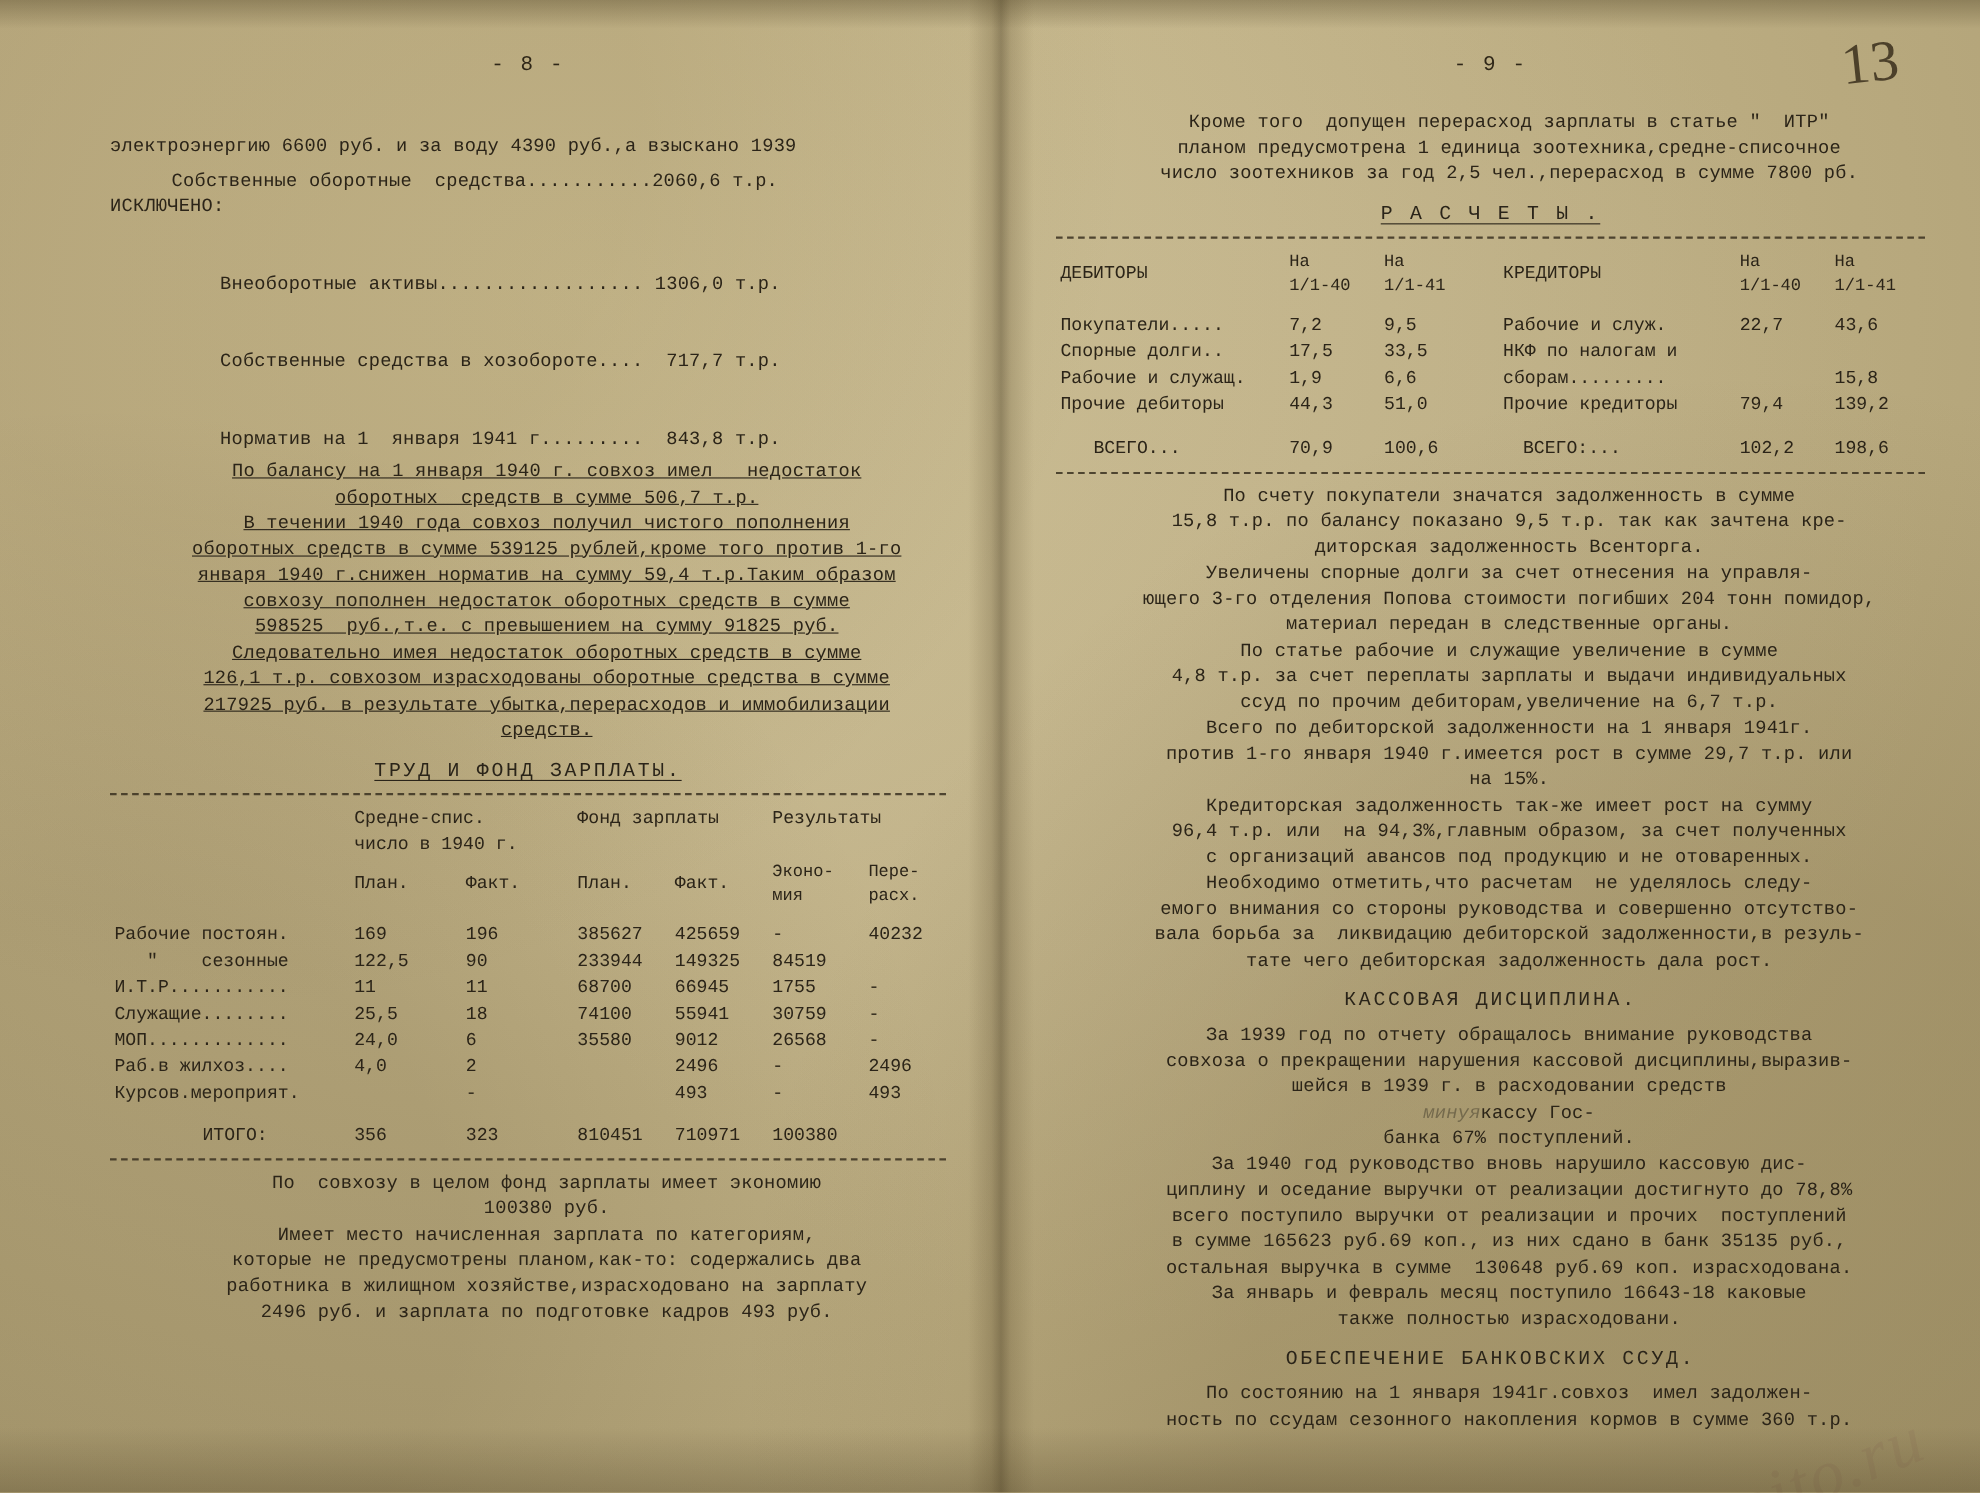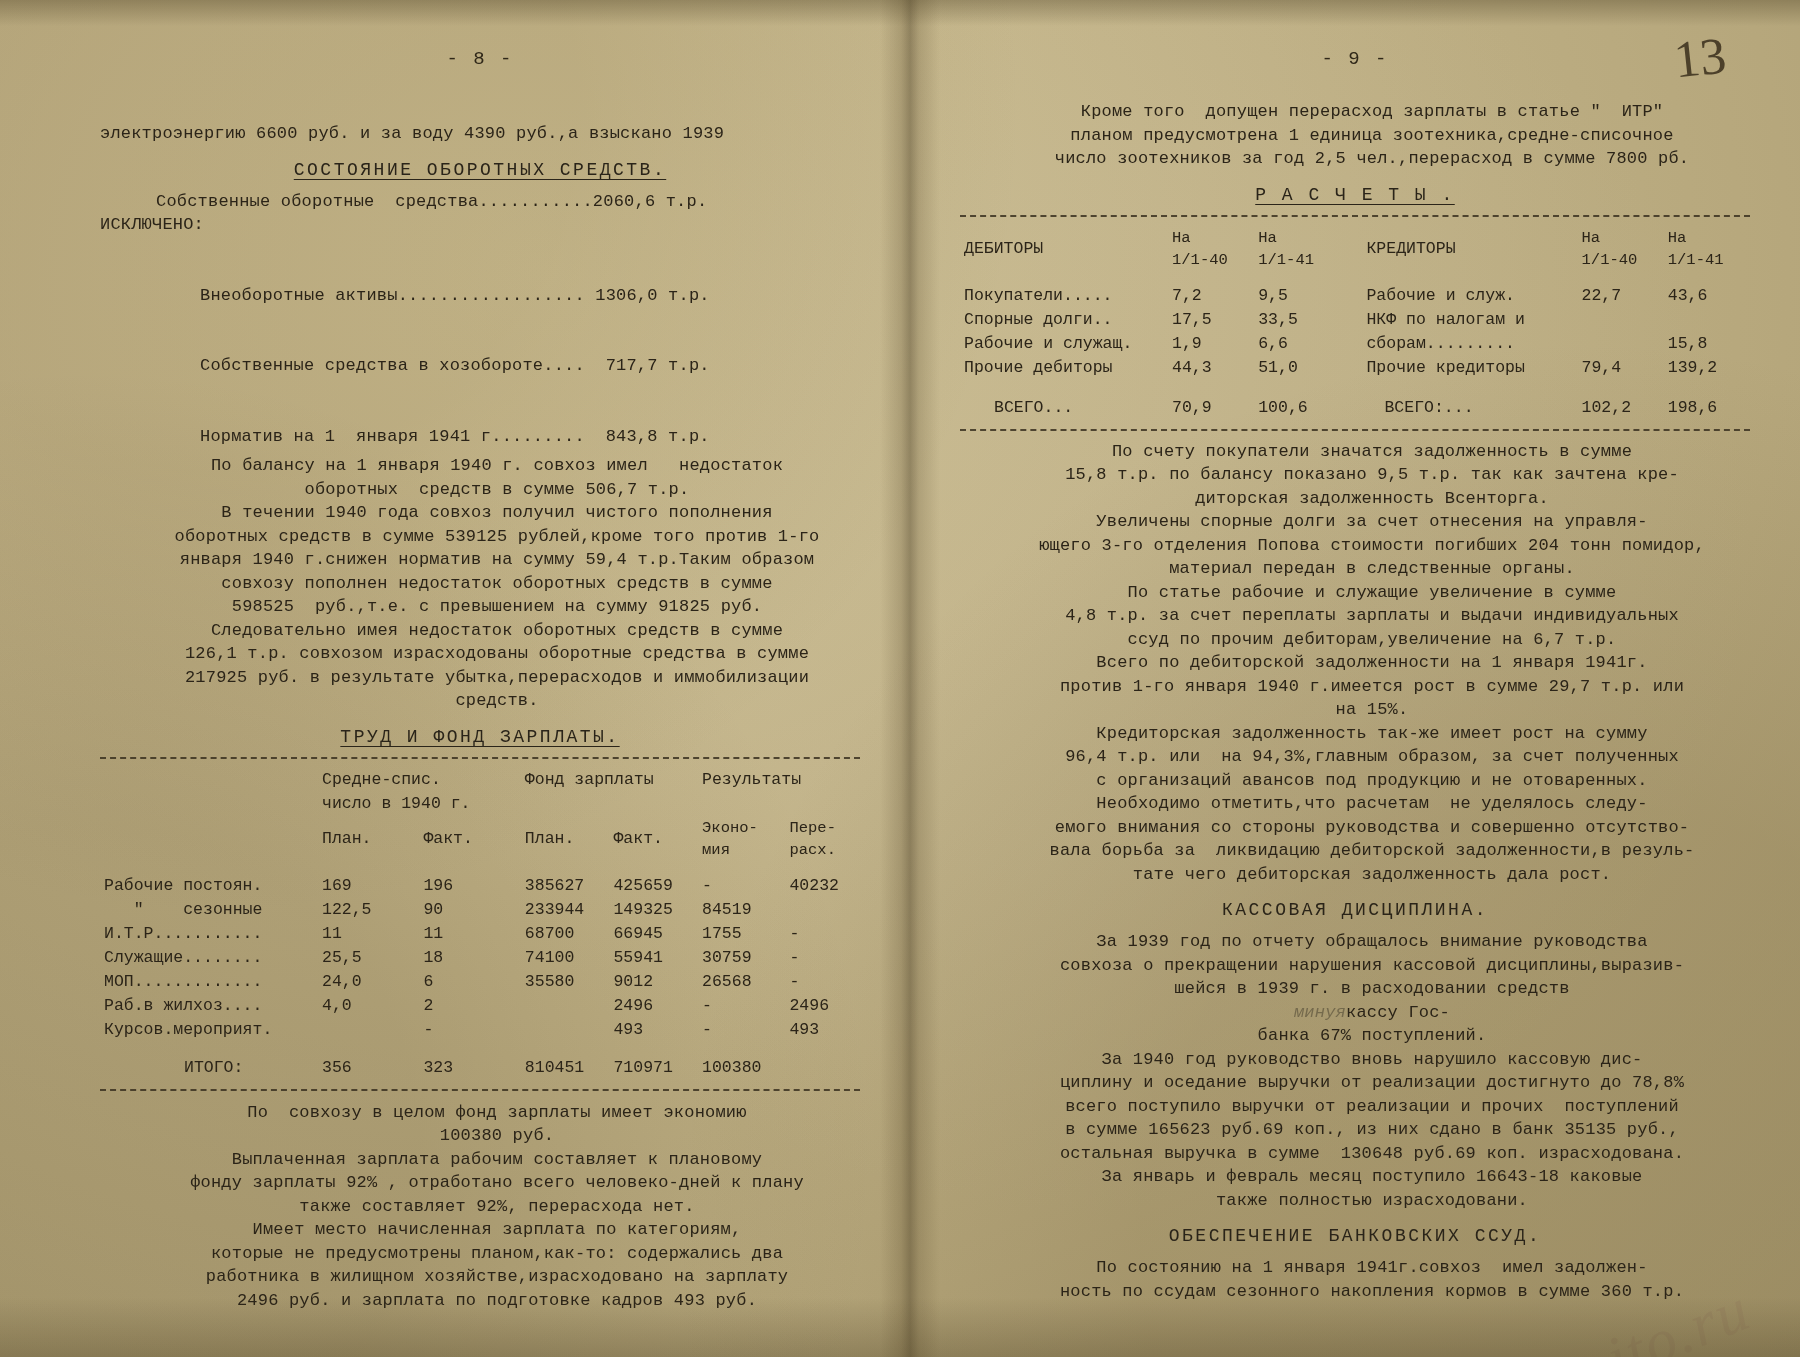--- a/index.html
+++ b/index.html
@@ -143,31 +143,30 @@
 <div id="page">
   <div id="grain"></div>
 
   <div class="col" id="col-left">
     <div class="pagenum">- 8 -</div>
 
     <div style="margin-top:52px;">
       <div class="line">электроэнергию 6600 руб. и за воду 4390 руб.,а взыскано 1939</div>
     </div>
 
-    <div class="heading">СОСТОЯНИЕ ОБОРОТНЫХ СРЕДСТВ.</div>
 
     <div class="blk" style="margin-top:8px;">
       <div class="line indent1">Собственные оборотные  средства...........2060,6 т.р.</div>
       <div class="line">ИСКЛЮЧЕНО:</div>
       <div class="line indent2">Внеоборотные активы.................. 1306,0 т.р.</div>
       <div class="line indent2">Собственные средства в хозобороте....  717,7 т.р.</div>
       <div class="line indent2">Норматив на 1  января 1941 г.........  843,8 т.р.</div>
     </div>
 
-    <div class="blk" style="margin-top:6px;">
+    <div class="blk" style="margin-top:6px;text-decoration:underline;">
       <p class="para indent3">По балансу на 1 января 1940 г. совхоз имел   недостаток
 оборотных  средств в сумме 506,7 т.р.</p>
       <p class="para indent3">В течении 1940 года совхоз получил чистого пополнения
 оборотных средств в сумме 539125 рублей,кроме того против 1-го
 января 1940 г.снижен норматив на сумму 59,4 т.р.Таким образом
 совхозу пополнен недостаток оборотных средств в сумме
 598525  руб.,т.е. с превышением на сумму 91825 руб.</p>
       <p class="para indent3">Следовательно имея недостаток оборотных средств в сумме
 126,1 т.р. совхозом израсходованы оборотные средства в сумме
 217925 руб. в результате убытка,перерасходов и иммобилизации
@@ -283,23 +282,20 @@
         <td class="num"></td>
       </tr>
     </tbody>
       </table>
 
     <div class="rule"></div>
 
     <div class="blk" style="margin-top:10px;">
       <p class="para indent3">По  совхозу в целом фонд зарплаты имеет экономию
 100380 руб.</p>
-      <p class="para indent3">Выплаченная зарплата рабочим составляет к плановому
-фонду зарплаты 92% , отработано всего человеко-дней к плану
-также составляет 92%, перерасхода нет.</p>
       <p class="para indent3">Имеет место начисленная зарплата по категориям,
 которые не предусмотрены планом,как-то: содержались два
 работника в жилищном хозяйстве,израсходовано на зарплату
 2496 руб. и зарплата по подготовке кадров 493 руб.</p>
     </div>
   </div>
 
   <div class="col" id="col-right">
     <div class="pagenum">- 9 -</div>
 

